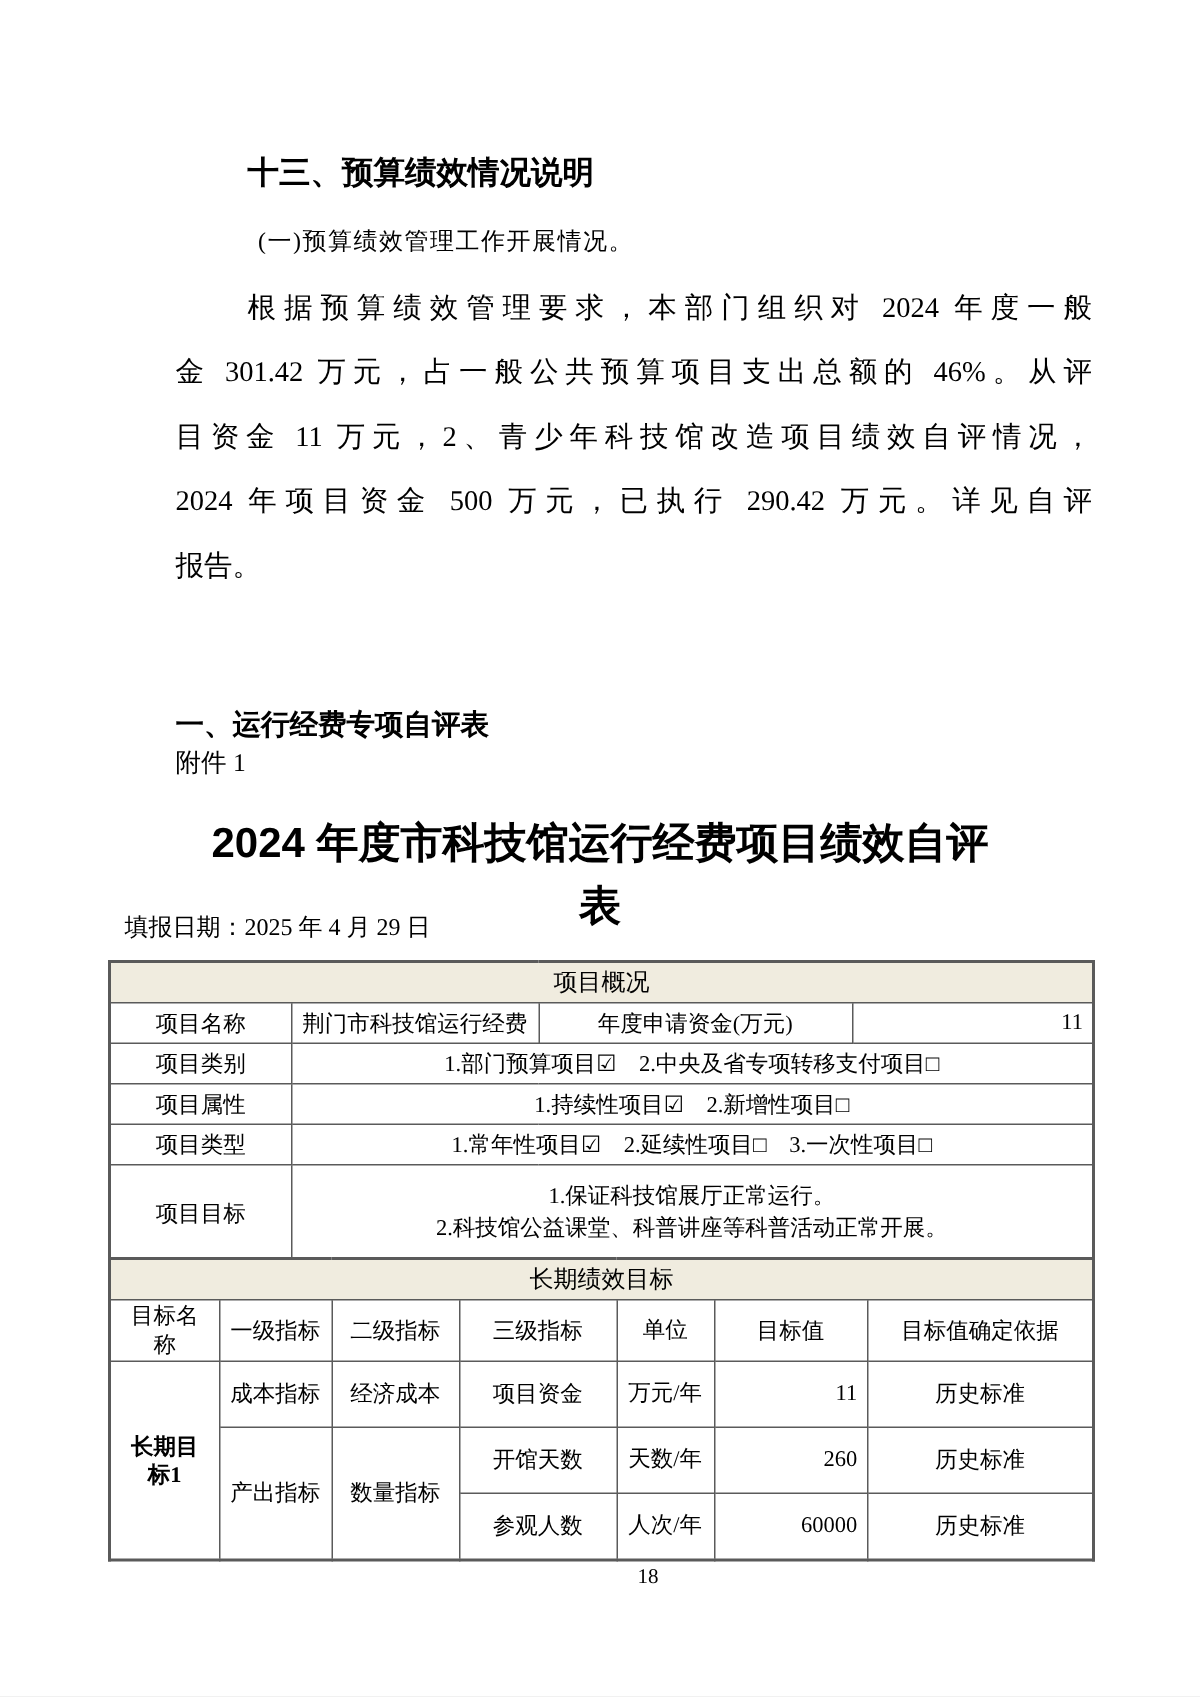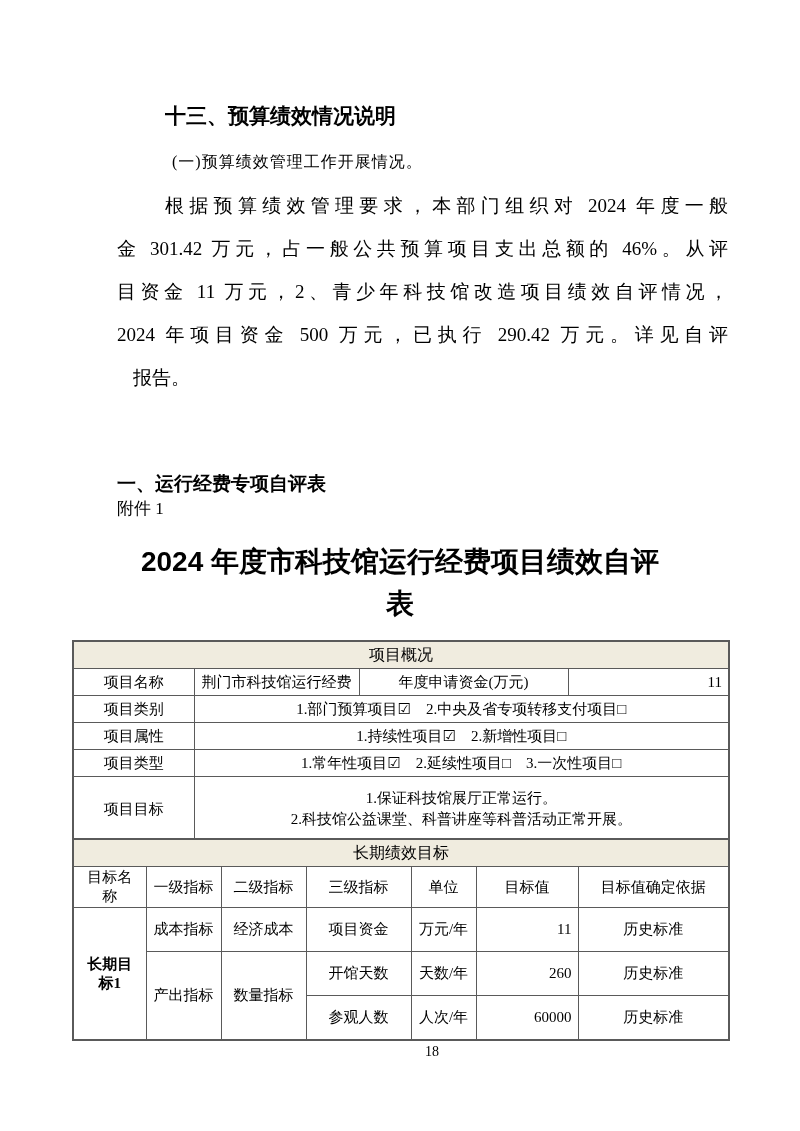--- a/index.html
+++ b/index.html
@@ -31,21 +31,21 @@
   }
   .body-block{
     position:absolute;left:117px;top:184px;width:611px;
   }
   .body-line{
     height:43px;line-height:43px;font-size:19px;
     text-align:justify;text-align-last:justify;
     white-space:nowrap;
   }
   .body-line.indent{text-indent:48px;}
-  .body-line.last{text-align-last:left;white-space:normal;margin-left:16px;}
+  .body-line.last{text-align-last:left;white-space:normal;}
   .list-heading{
     position:absolute;left:117px;top:472px;
     font-family:"Liberation Sans", sans-serif;
     font-weight:bold;font-size:19px;line-height:24px;
   }
   .attachment-label{
     position:absolute;left:117px;top:498px;
     font-family:Liberation Serif, serif;
     font-size:17px;line-height:22px;
   }
@@ -114,20 +114,21 @@
 
   <div class="list-heading">一、运行经费专项自评表</div>
   <div class="attachment-label">附件 1</div>
 
   <div class="form-title">
     <div>2024 年度市科技馆运行经费项目绩效自评</div>
     <div>表</div>
   </div>
 
   <div class="meta-row">
+    <div class="meta-right">填报日期：2025 年 4 月 29 日</div>
   </div>
 
   <table class="doc overview">
     <colgroup>
         <col style="width:121px">
         <col style="width:165px">
         <col style="width:209px">
         <col style="width:161px">
       </colgroup>
     <tbody>

